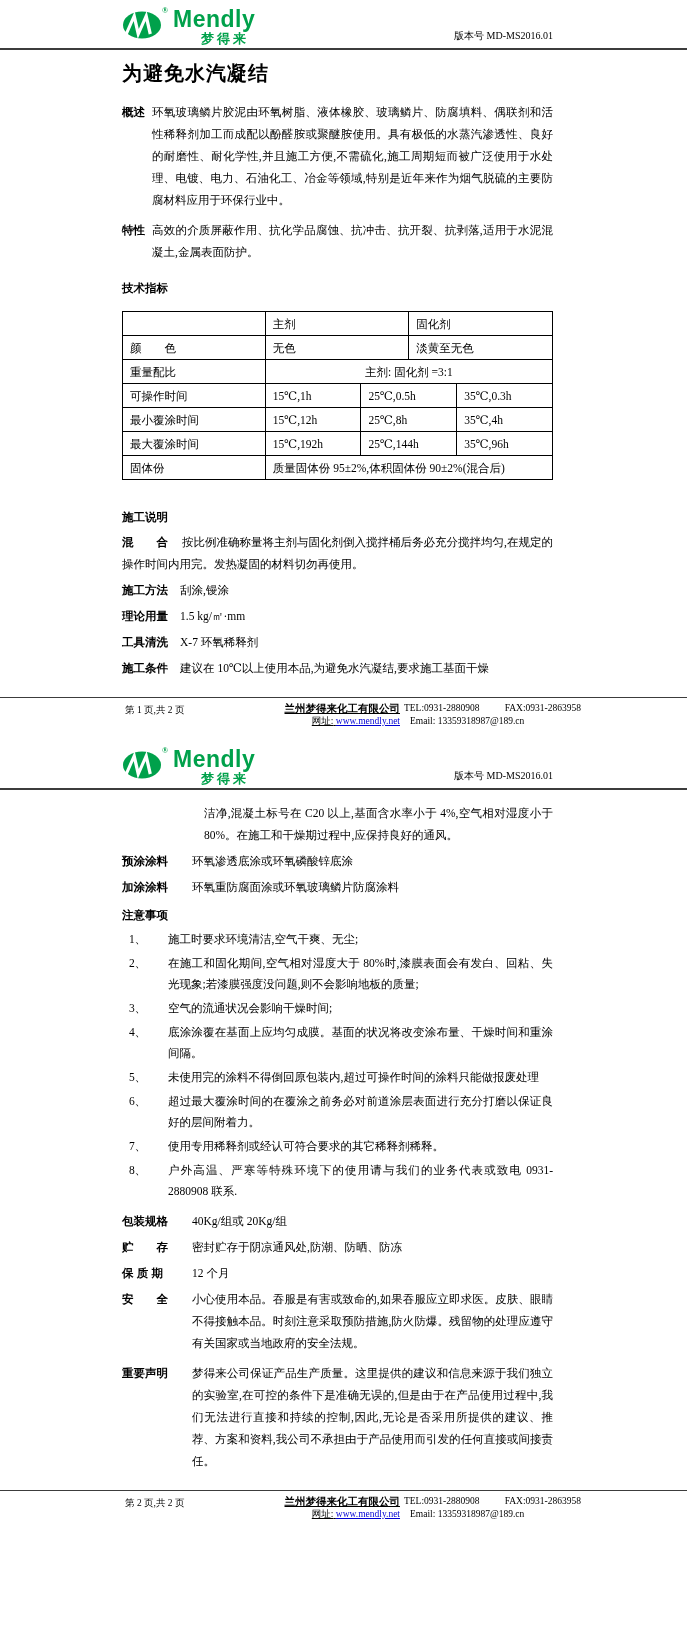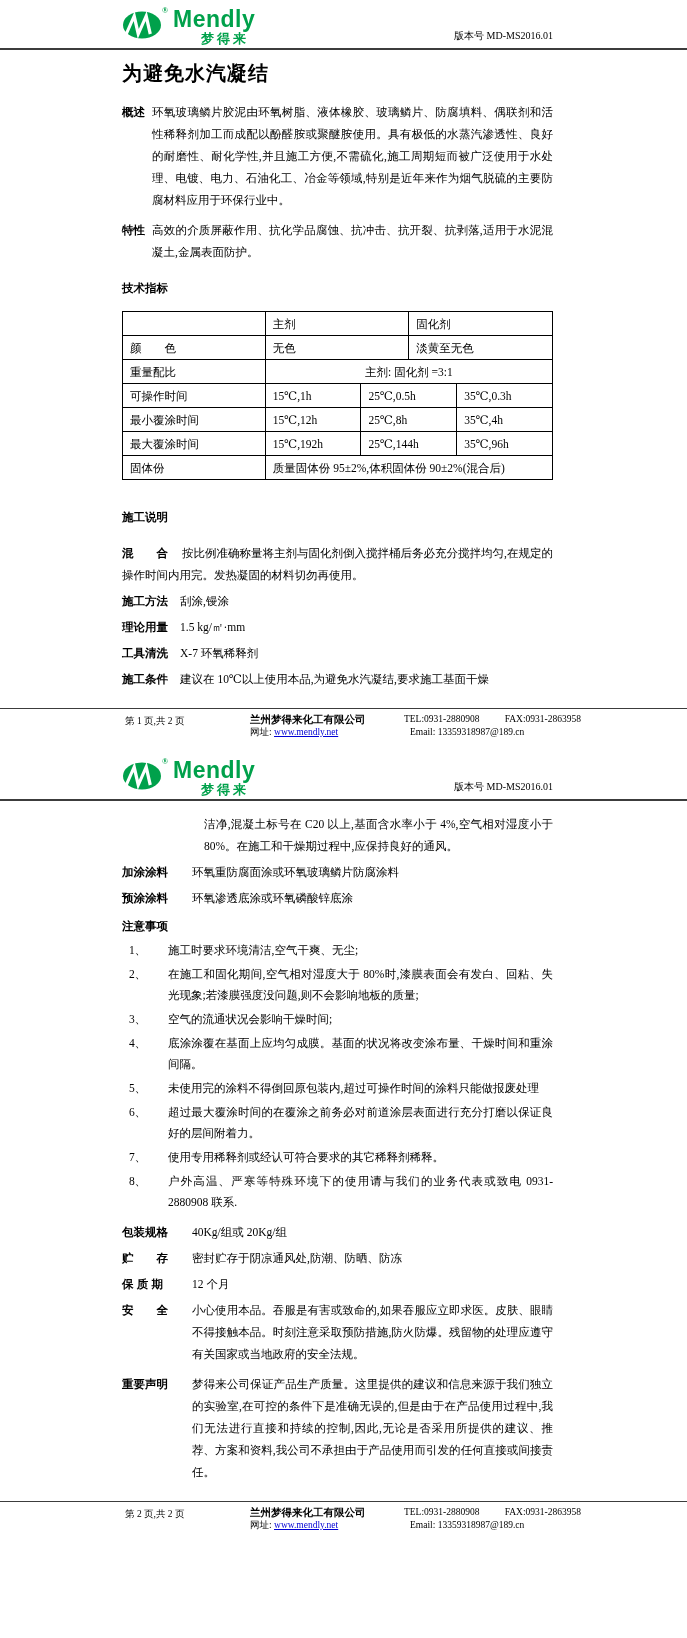--- a/index.html
+++ b/index.html
@@ -27,28 +27,28 @@
   .sec .txt { flex:1; text-align:justify; }
   .h2 { margin-top:14px; }
 
   table.tbl { width:100%; border-collapse:collapse; margin-top:12px; font-size:11.5px; }
   table.tbl td { border:1px solid #000; padding:2px 7px; height:24px; line-height:16px;margin-left:32px; }
   table.tbl td.c { text-align:center; }
 
   .kv { display:flex; margin-top:4px; }
   .kv .lbl { flex:0 0 58px; }
   .kv .val { flex:1; }
-  .mix { margin-top:14px; text-align:justify; }
+  .mix { margin-top:3px; text-align:justify; }
   .mix .b { margin-right:14px; }
 
   
   .ft-rule { border-top:1.5px solid #3c3c3c; margin-top:18px; }
   .ft { display:flex; padding:4px 0 0 125px; font-size:9.5px; line-height:13px; }
   .ft .pg { flex:0 0 125px; padding-top:2px; }
-  .ft .mid { flex:0 0 150px; text-align:left; }
+  .ft .mid { flex:0 0 150px; text-align:right;text-decoration:underline; }
   .ft .co { font-weight:700; font-size:10.5px; }
   .ft .rt { flex:0 0 185px; padding-left:4px; }
   .ft .telfax { display:flex; justify-content:space-between; padding-right:4px; }
   .ft .email { padding-left:6px; }
   .link { color:var(--link); text-decoration:underline; cursor:pointer; }
 
   
   .p2 { margin-top:12px; }
   .cont { margin-left:82px; width:349px; text-align:justify; }
   .kv2 { display:flex; margin-top:4px; }
@@ -206,26 +206,26 @@
         </div>
       </div>
       <div class="ver">版本号 MD-MS2016.01</div>
     </div>
     <div class="rule"></div>
 
     <div class="main" style="margin-top:12px">
       <div class="cont">洁净,混凝土标号在 C20 以上,基面含水率小于 4%,空气相对湿度小于 80%。在施工和干燥期过程中,应保持良好的通风。</div>
 
       <div class="kv2">
+        <span class="lbl b">预涂涂料</span>
+        <span class="val">环氧渗透底涂或环氧磷酸锌底涂</span>
+      </div>
+      <div class="kv2">
         <span class="lbl b">加涂涂料</span>
         <span class="val">环氧重防腐面涂或环氧玻璃鳞片防腐涂料</span>
-      </div>
-      <div class="kv2">
-        <span class="lbl b">预涂涂料</span>
-        <span class="val">环氧渗透底涂或环氧磷酸锌底涂</span>
       </div>
 
       <div class="h2 b" style="margin-top:6px">注意事项</div>
 
       <div class="note">
         <span class="num">1、</span>
         <span class="txt">施工时要求环境清洁,空气干爽、无尘;</span>
       </div>
       <div class="note">
         <span class="num">2、</span>

